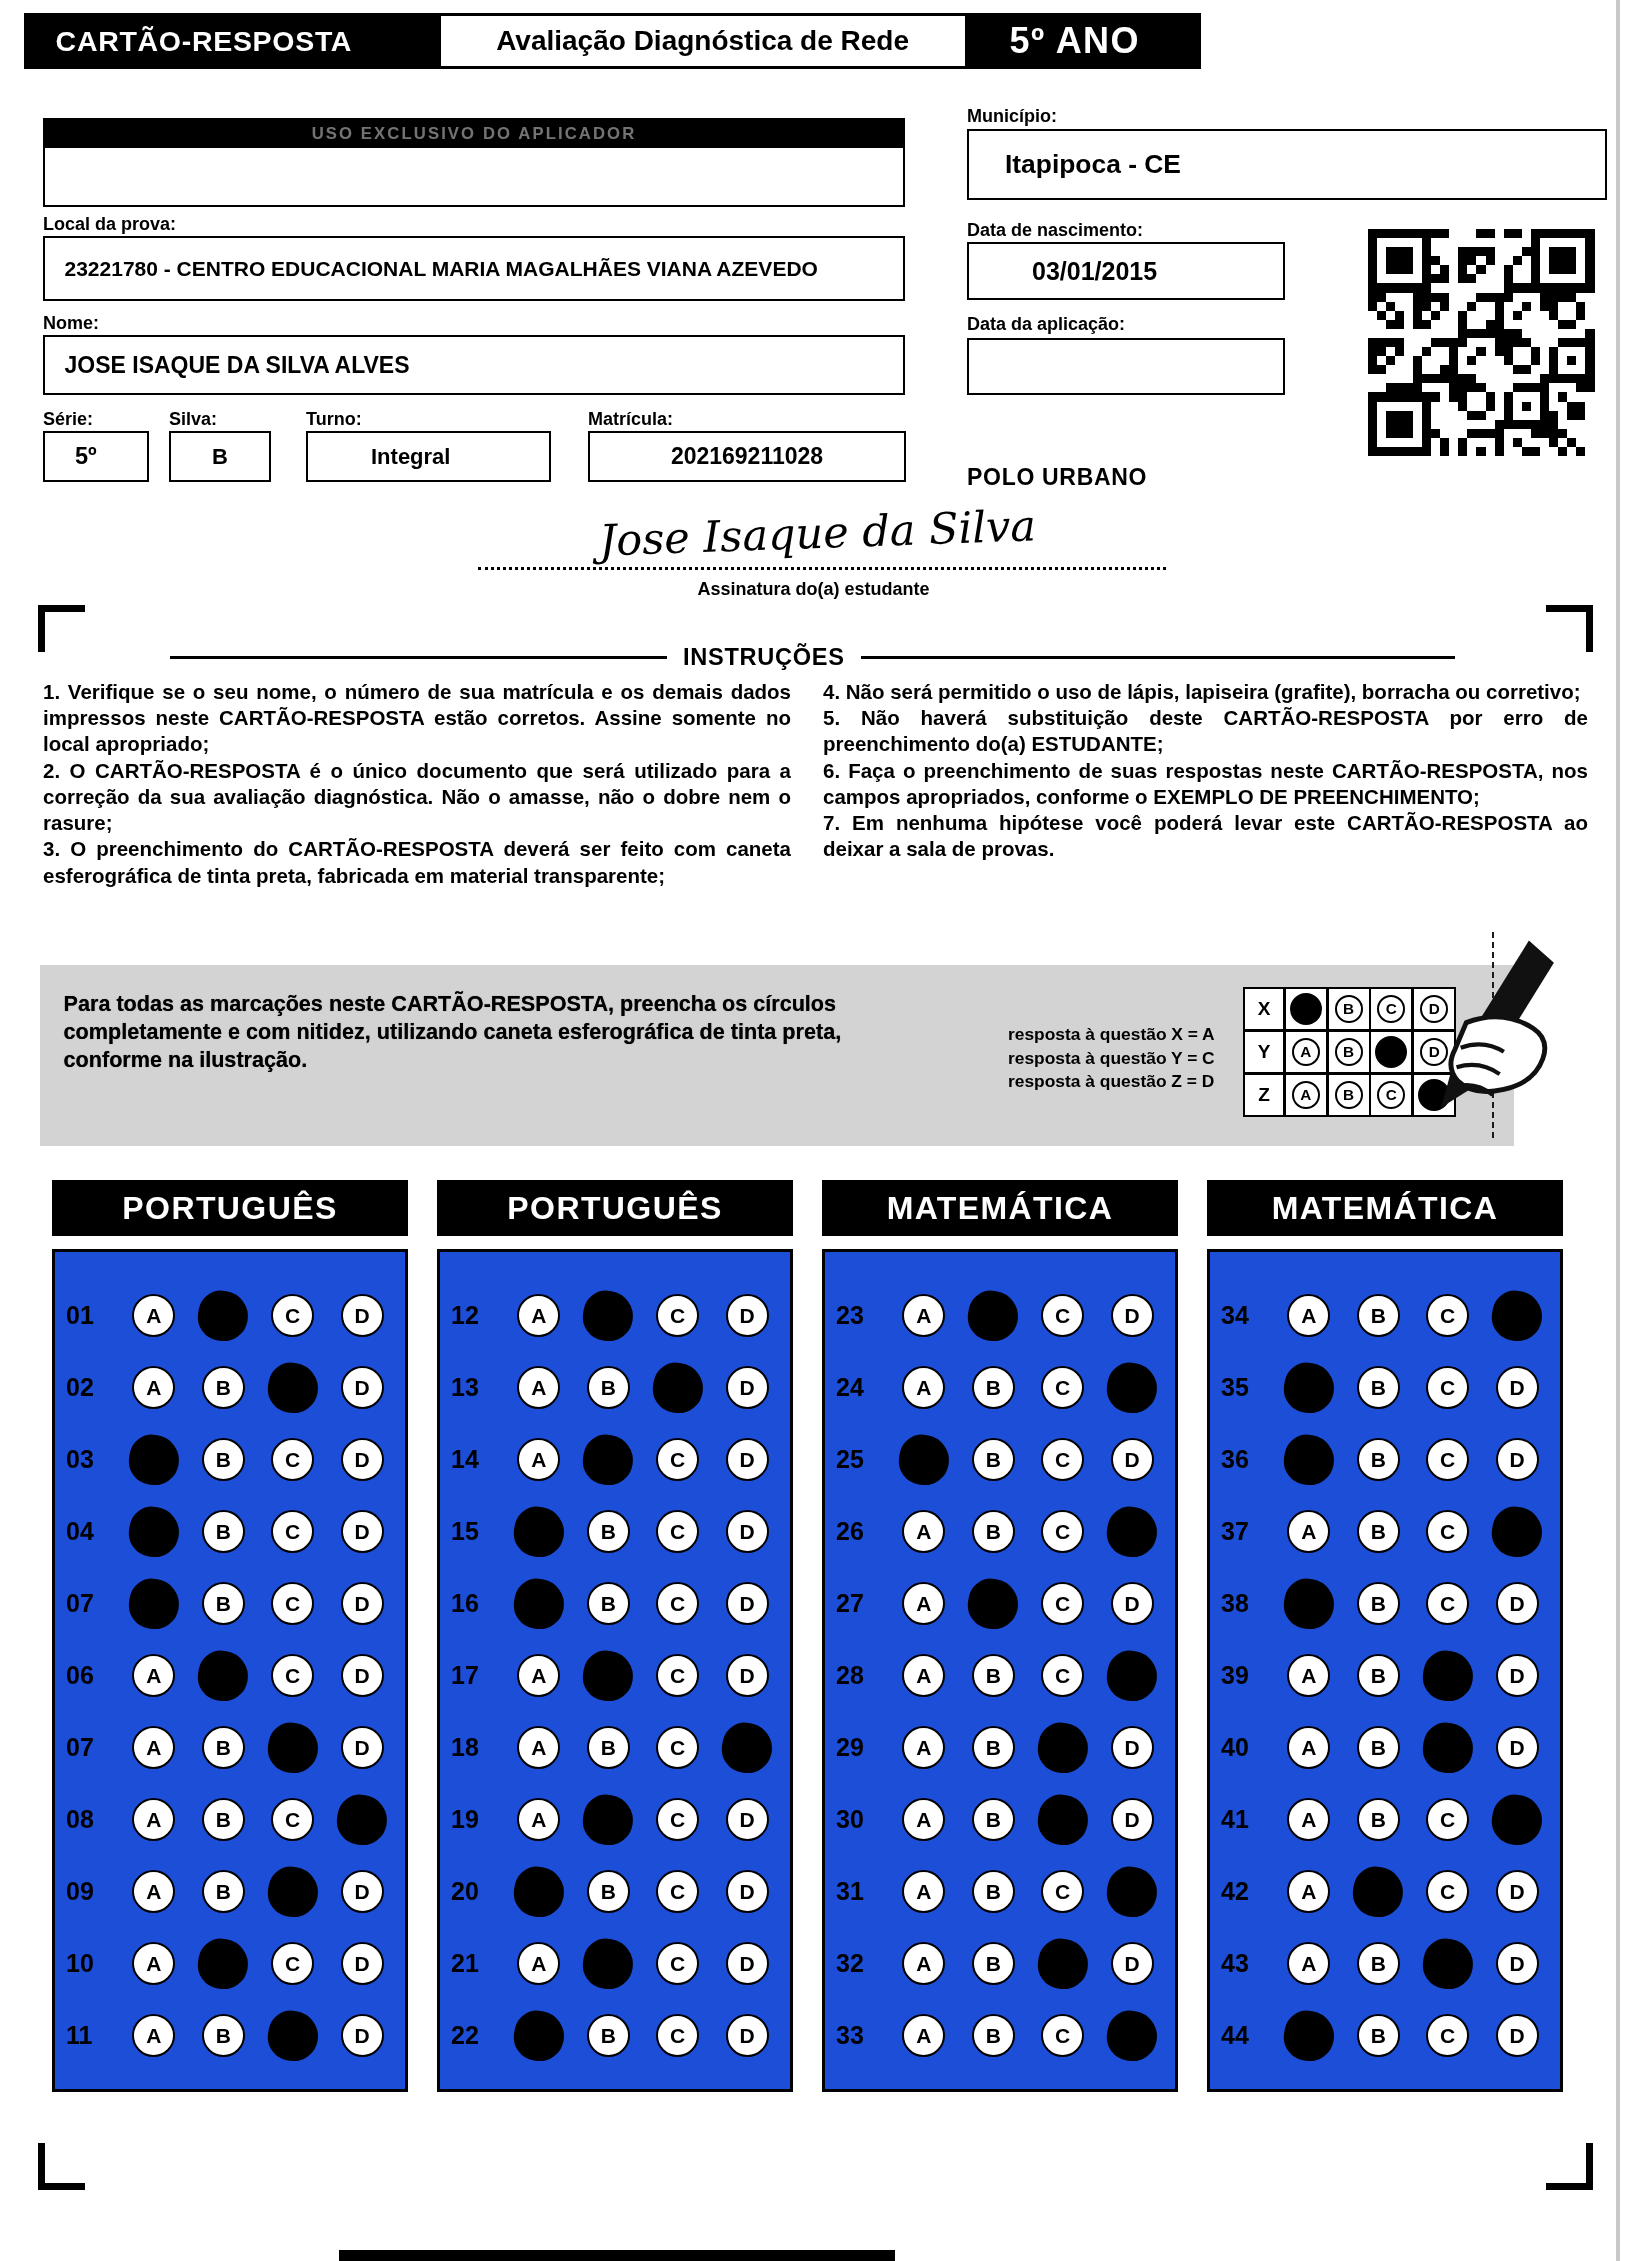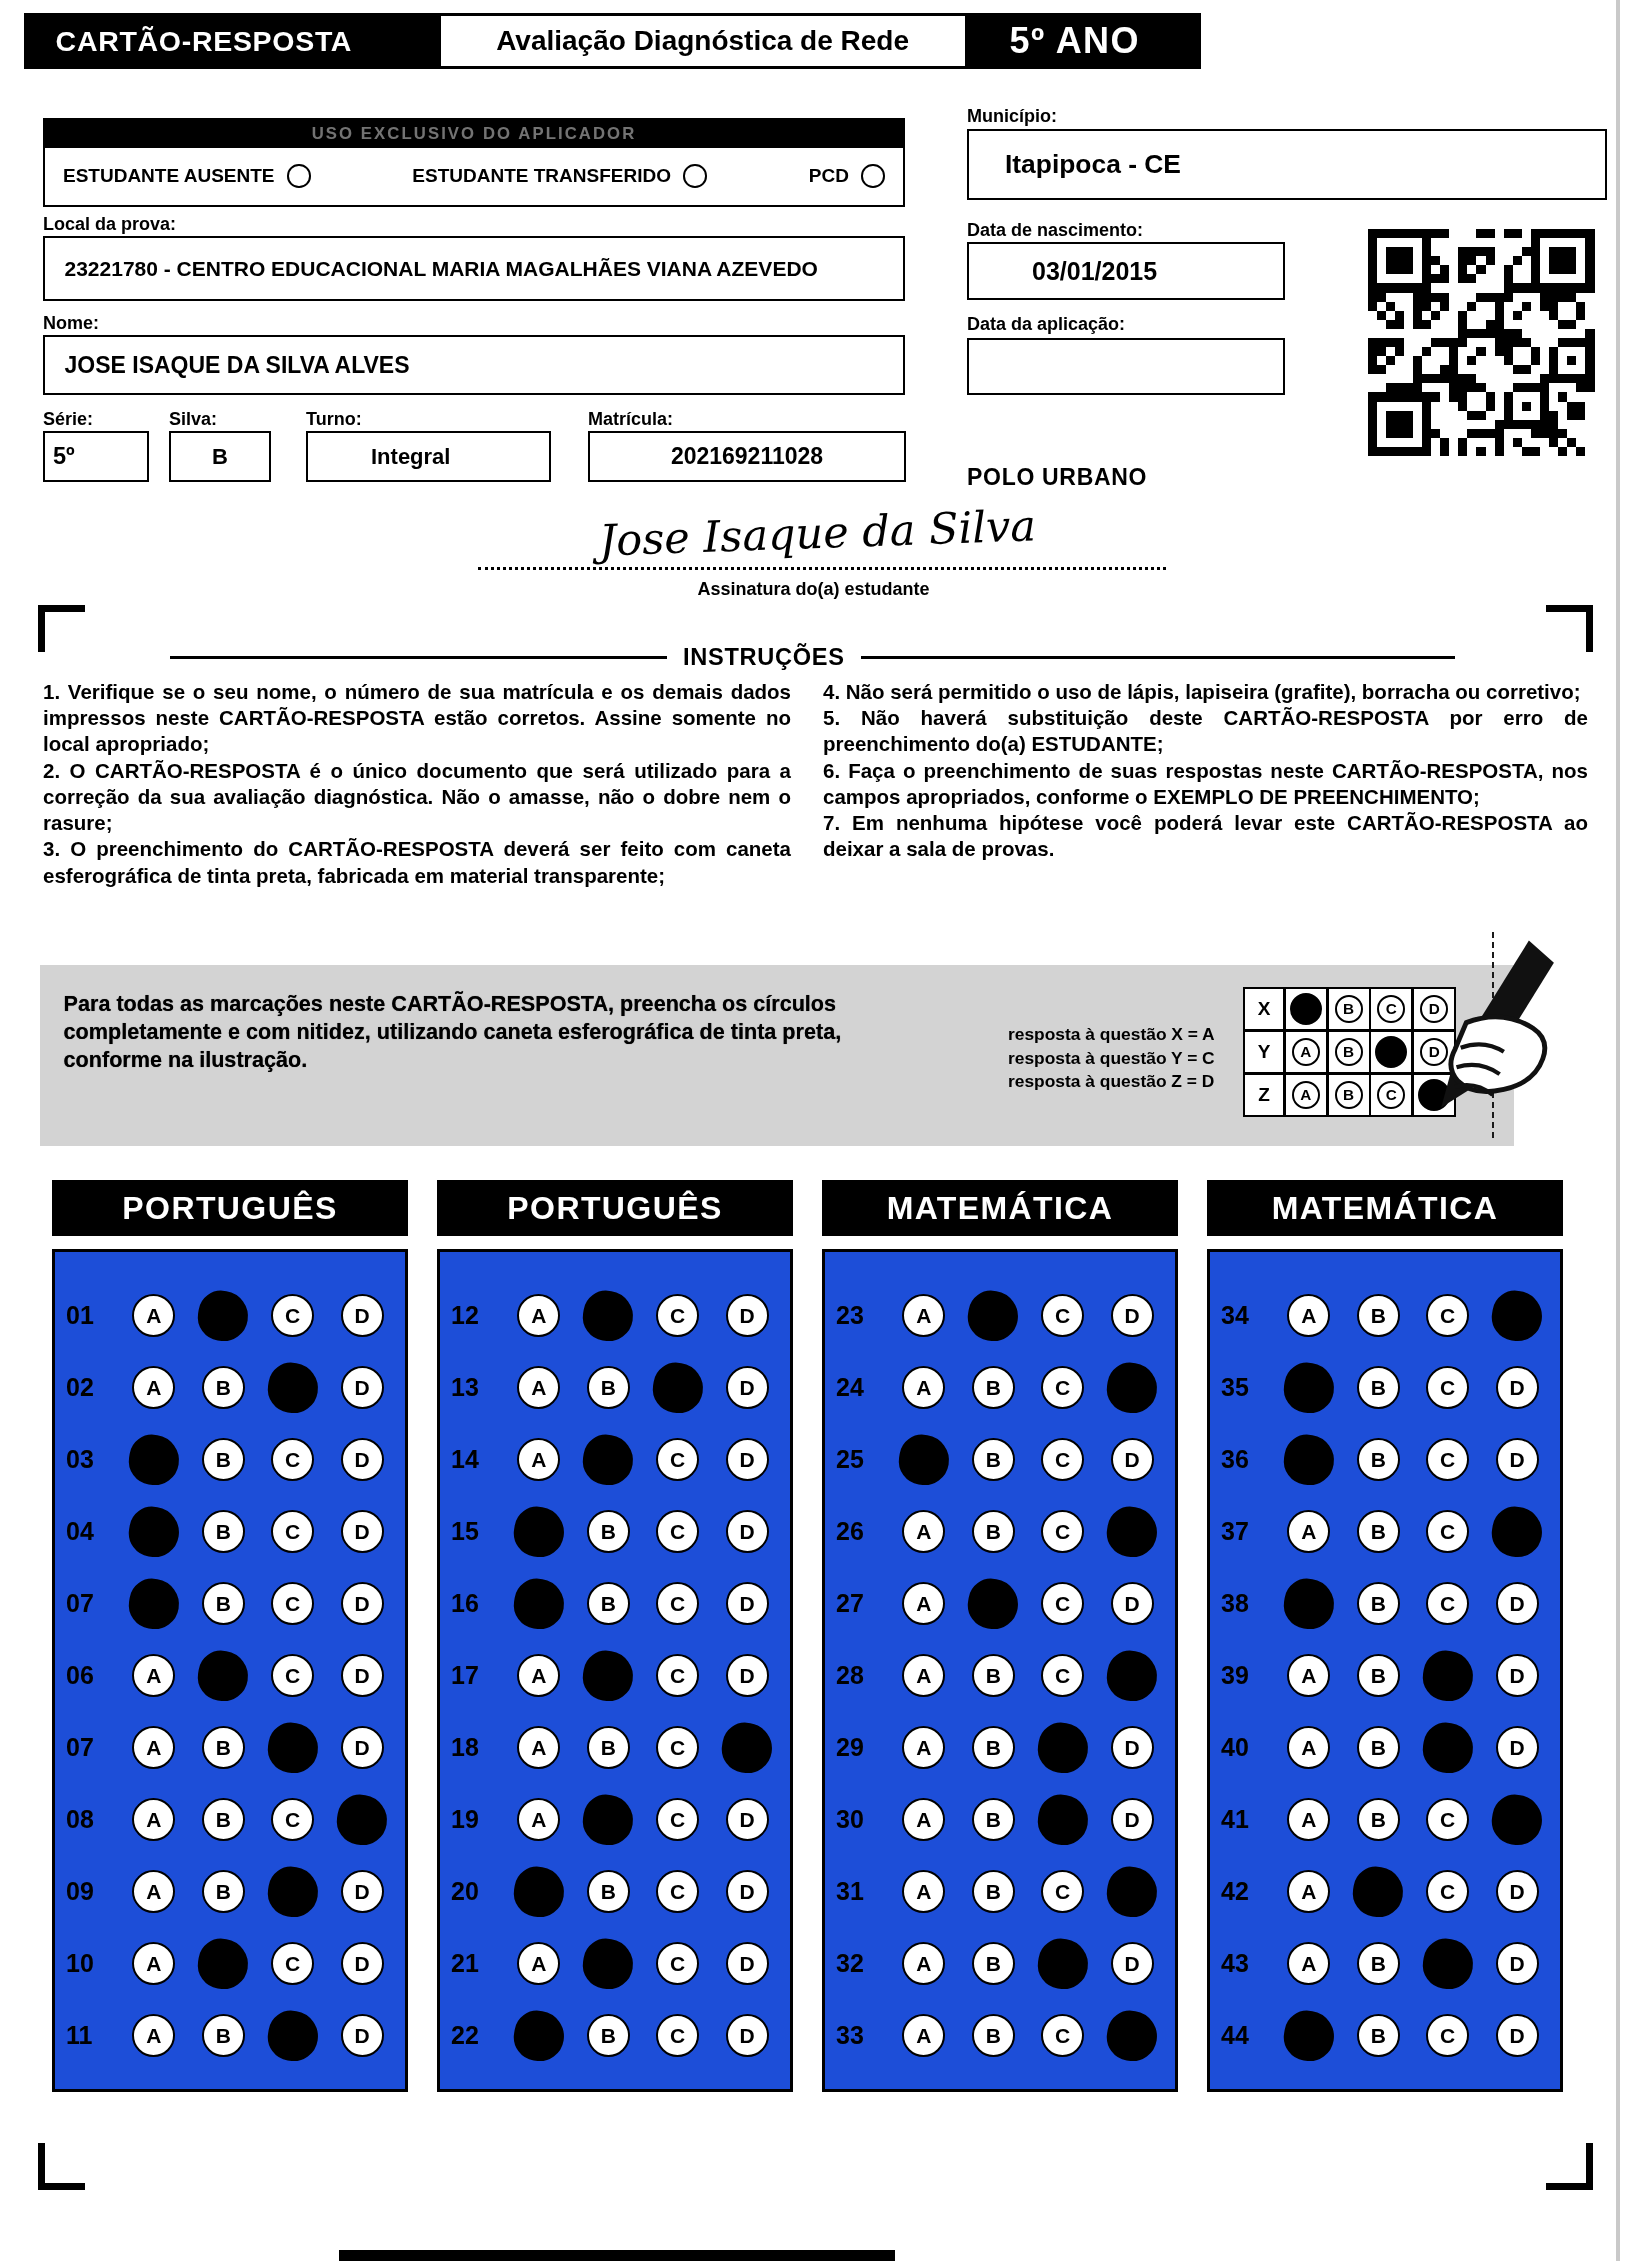--- a/index.html
+++ b/index.html
@@ -22,21 +22,21 @@
   .opt-circle{width:23.6px;height:23.6px;border:2.1px solid #000;border-radius:50%;background:#fff}
 
   
   .lbl{position:absolute;font-size:18px;font-weight:bold}
   .fbox{position:absolute;border:2.8px solid #000;background:#fff;display:flex;align-items:center;font-weight:bold}
   .lbl-local{left:43px;top:214px}
   .box-local{left:43px;top:236px;width:862px;height:65px;padding-left:19.5px;font-size:21px}
   .lbl-nome{left:43px;top:313px}
   .box-nome{left:43px;top:335px;width:862px;height:60px;padding-left:19.5px;font-size:23px}
   .lbl-serie{left:43px;top:409px}
-  .box-serie{left:43px;top:431px;width:106px;height:51px;padding-left:8px;font-size:23.6px}
+  .box-serie{left:43px;top:431px;width:106px;height:51px;padding-left:30px;font-size:23.6px}
   .lbl-turma{left:169px;top:409px}
   .box-turma{left:169px;top:431px;width:102px;height:51px;justify-content:center;font-size:22px}
   .lbl-turno{left:306px;top:409px}
   .box-turno{left:306px;top:431px;width:245px;height:51px;padding-left:63px;font-size:22px}
   .lbl-matricula{left:588px;top:409px}
   .box-matricula{left:588px;top:431px;width:318px;height:51px;justify-content:center;font-size:23px}
   .lbl-municipio{left:967px;top:106px}
   .box-municipio{left:967px;top:129px;width:640px;height:71px;padding-left:36px;font-size:26.4px}
   .lbl-nasc{left:967px;top:220px}
   .box-nasc{left:967px;top:242px;width:318px;height:58px;padding-left:63px;font-size:25px}
@@ -107,34 +107,20 @@
     <div class="hdr-sub">
       <span>Avaliação Diagnóstica de Rede</span>
     </div>
     <div class="hdr-grade">5º ANO</div>
   </div>
 
   <div class="app-box">
     <div class="app-bar">
       <span class="app-bar-text">USO EXCLUSIVO DO APLICADOR</span>
     </div>
-    <div class="app-opts">
-        <div class="app-opt">
-          <span>ESTUDANTE AUSENTE</span>
-          <span class="opt-circle"></span>
-        </div>
-        <div class="app-opt">
-          <span>ESTUDANTE TRANSFERIDO</span>
-          <span class="opt-circle"></span>
-        </div>
-        <div class="app-opt">
-          <span>PCD</span>
-          <span class="opt-circle"></span>
-        </div>
-      </div>
   </div>
 
   <div class="lbl lbl-local">Local da prova:</div>
   <div class="fbox box-local">
     <span>23221780 - CENTRO EDUCACIONAL MARIA MAGALHÃES VIANA AZEVEDO</span>
   </div>
 
   <div class="lbl lbl-nome">Nome:</div>
   <div class="fbox box-nome">
     <span>JOSE ISAQUE DA SILVA ALVES</span>

